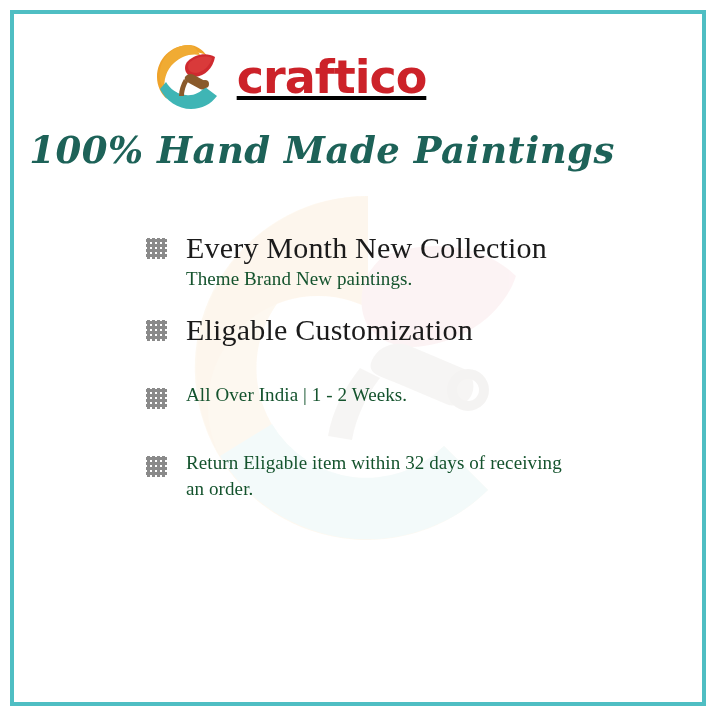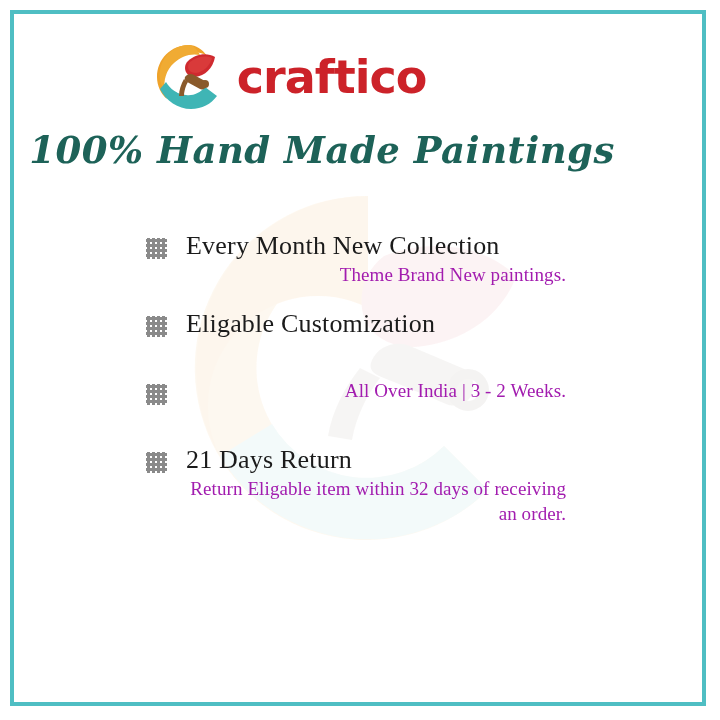--- a/index.html
+++ b/index.html
@@ -43,20 +43,21 @@
   .logo-row {
     position: absolute;
     left: 0;
     top: 36px;
     width: 579px;
     height: 78px;
     display: flex;
     align-items: center;
     justify-content: center;
     gap: 16px;
+    text-decoration: underline;
   }
   .logo-mark { width: 68px; height: 72px; display: block; }
   .logo-word {
     font-family: "DejaVu Sans", sans-serif;
     font-weight: 700;
     font-size: 46px;
     letter-spacing: -1px;
     color: #cc2229;
     line-height: 1;
     position: relative;
@@ -98,35 +99,34 @@
     position: absolute;
     left: 0;
     top: 6px;
     width: 22px;
     height: 21px;
     display: block;
   }
 
   .feature-title {
     font-family: "Liberation Serif", serif;
-    font-size: 26px;
+    font-size: 30px;
     font-weight: 400;
     color: #1b1b1b;
     line-height: 1.08;
     letter-spacing: 0.2px;
   }
   .feature-sub {
     font-family: "Liberation Serif", serif;
     font-size: 19px;
-    color: #a21caf;
+    color: #14532d;
     line-height: 1.35;
     margin-top: 2px;
     max-width: 380px;
     letter-spacing: 0.1px;
-    text-align: right;
   }
 </style>
 </head>
 <body>
 
 <div class="canvas">
 
   <div class="watermark">
     <svg viewBox="0 0 200 200" width="400" height="400" aria-hidden="true">
       <g opacity="0.55">
@@ -240,45 +240,44 @@
           <rect x="9" y="4" width="2" height="2"></rect>
           <rect x="14" y="4" width="2" height="2"></rect>
           <rect x="4" y="9" width="2" height="2"></rect>
           <rect x="9" y="9" width="2" height="2"></rect>
           <rect x="14" y="9" width="2" height="2"></rect>
           <rect x="4" y="14" width="2" height="2"></rect>
           <rect x="9" y="14" width="2" height="2"></rect>
           <rect x="14" y="14" width="2" height="2"></rect>
         </g>
       </svg>
-      <div class="feature-sub">All Over India | 3 - 2 Weeks.</div>
-    </div>
-
-    <div class="feature">
-      <svg class="bullet" viewBox="0 0 22 21">
-        <g fill="#8a8a8a">
-          <rect x="1" y="0" width="3" height="21"></rect>
-          <rect x="6" y="0" width="3" height="21"></rect>
-          <rect x="11" y="0" width="3" height="21"></rect>
-          <rect x="16" y="0" width="3" height="21"></rect>
-          <rect x="0" y="1" width="21" height="3"></rect>
-          <rect x="0" y="6" width="21" height="3"></rect>
-          <rect x="0" y="11" width="21" height="3"></rect>
-          <rect x="0" y="16" width="21" height="3"></rect>
-        </g>
-        <g fill="#ffffff">
-          <rect x="4" y="4" width="2" height="2"></rect>
-          <rect x="9" y="4" width="2" height="2"></rect>
-          <rect x="14" y="4" width="2" height="2"></rect>
-          <rect x="4" y="9" width="2" height="2"></rect>
-          <rect x="9" y="9" width="2" height="2"></rect>
-          <rect x="14" y="9" width="2" height="2"></rect>
-          <rect x="4" y="14" width="2" height="2"></rect>
-          <rect x="9" y="14" width="2" height="2"></rect>
-          <rect x="14" y="14" width="2" height="2"></rect>
-        </g>
-      </svg>
-      <div class="feature-title">21 Days Return</div>
+      <div class="feature-sub">All Over India | 1 - 2 Weeks.</div>
+    </div>
+
+    <div class="feature">
+      <svg class="bullet" viewBox="0 0 22 21">
+        <g fill="#8a8a8a">
+          <rect x="1" y="0" width="3" height="21"></rect>
+          <rect x="6" y="0" width="3" height="21"></rect>
+          <rect x="11" y="0" width="3" height="21"></rect>
+          <rect x="16" y="0" width="3" height="21"></rect>
+          <rect x="0" y="1" width="21" height="3"></rect>
+          <rect x="0" y="6" width="21" height="3"></rect>
+          <rect x="0" y="11" width="21" height="3"></rect>
+          <rect x="0" y="16" width="21" height="3"></rect>
+        </g>
+        <g fill="#ffffff">
+          <rect x="4" y="4" width="2" height="2"></rect>
+          <rect x="9" y="4" width="2" height="2"></rect>
+          <rect x="14" y="4" width="2" height="2"></rect>
+          <rect x="4" y="9" width="2" height="2"></rect>
+          <rect x="9" y="9" width="2" height="2"></rect>
+          <rect x="14" y="9" width="2" height="2"></rect>
+          <rect x="4" y="14" width="2" height="2"></rect>
+          <rect x="9" y="14" width="2" height="2"></rect>
+          <rect x="14" y="14" width="2" height="2"></rect>
+        </g>
+      </svg>
       <div class="feature-sub">Return Eligable item within 32 days of receiving an order.</div>
     </div>
 
   </div>
 </div>
 
 </body></html>

